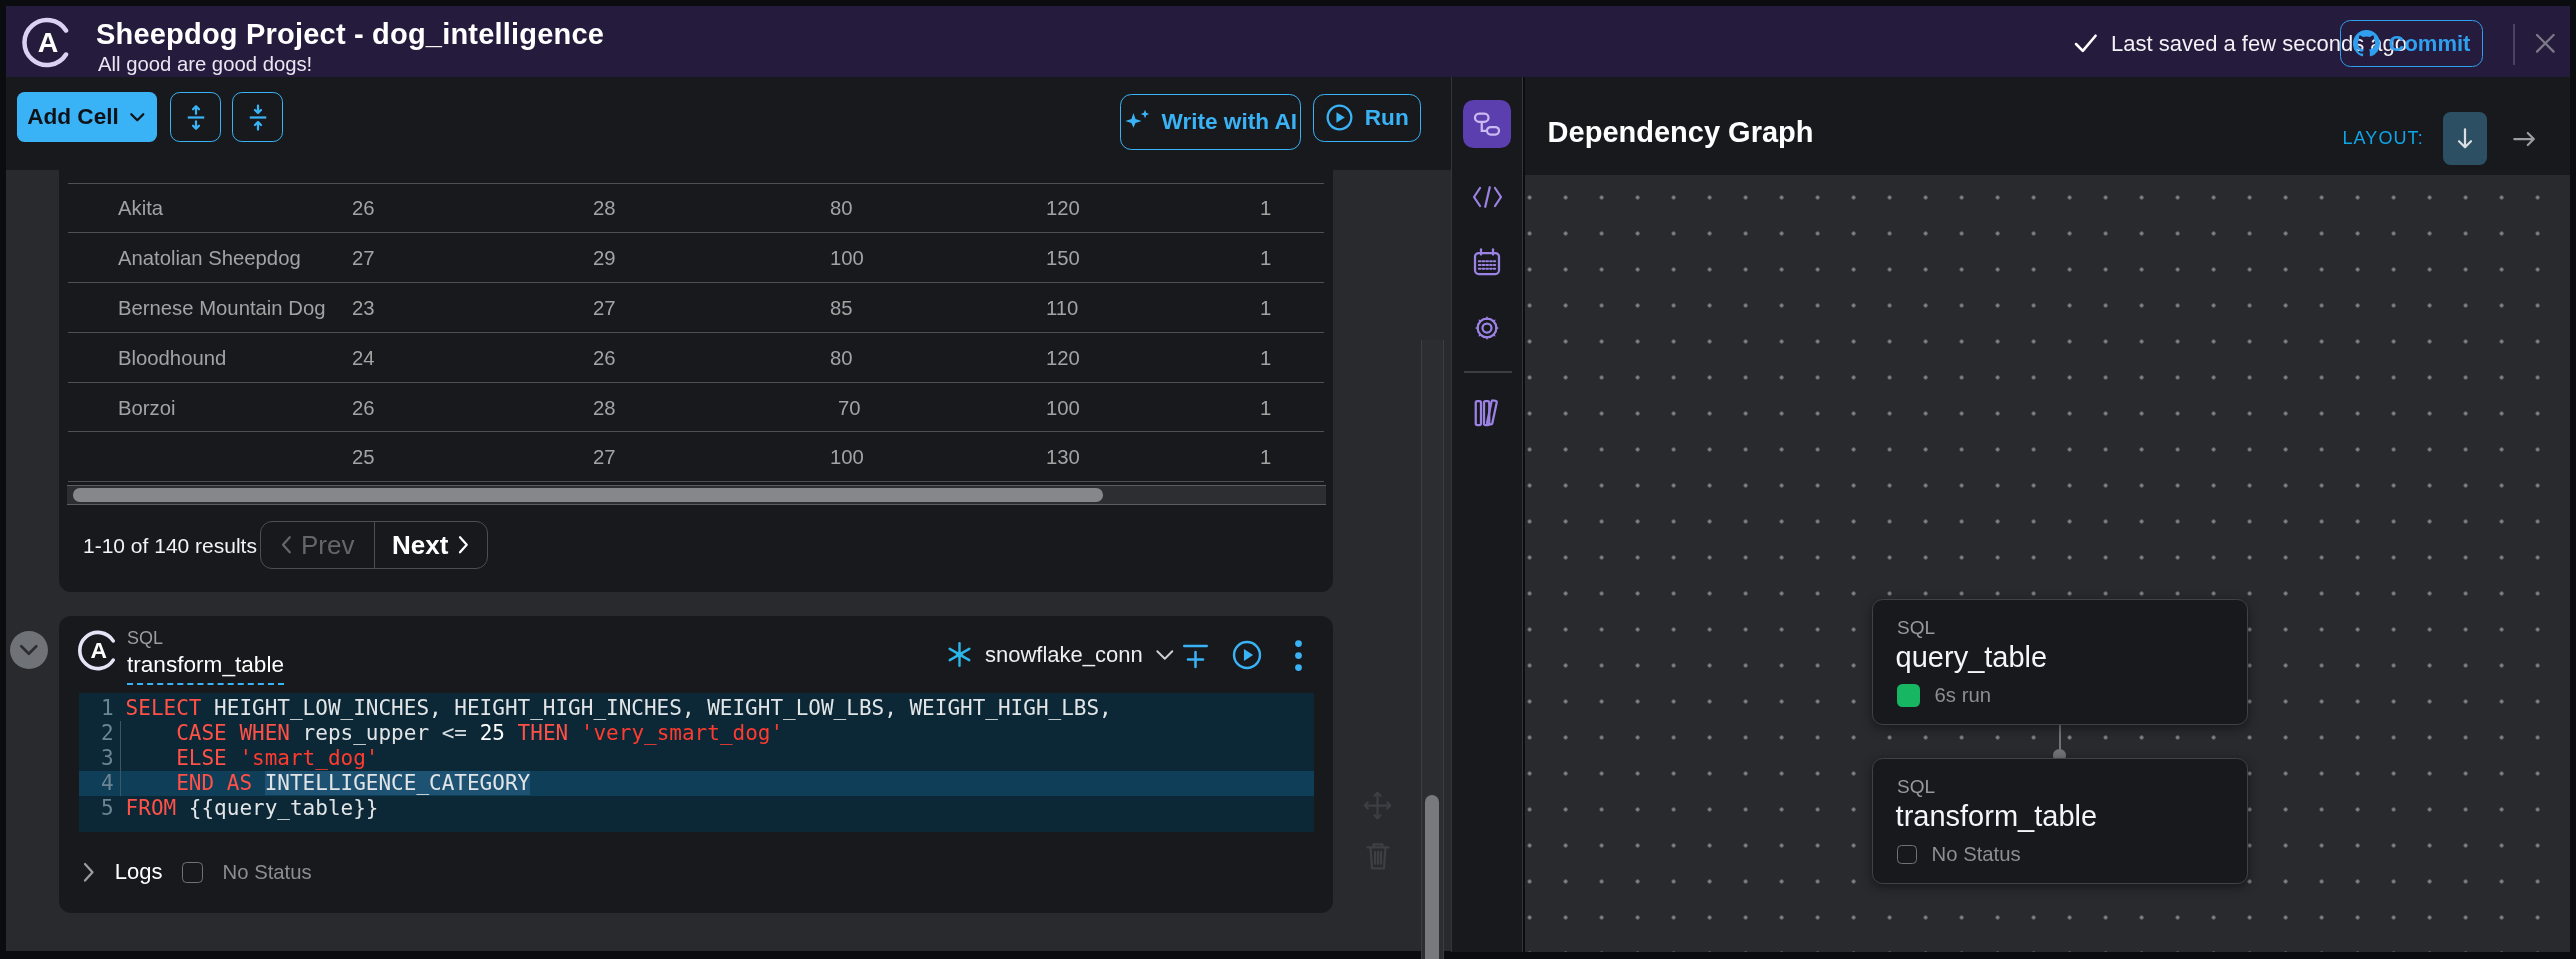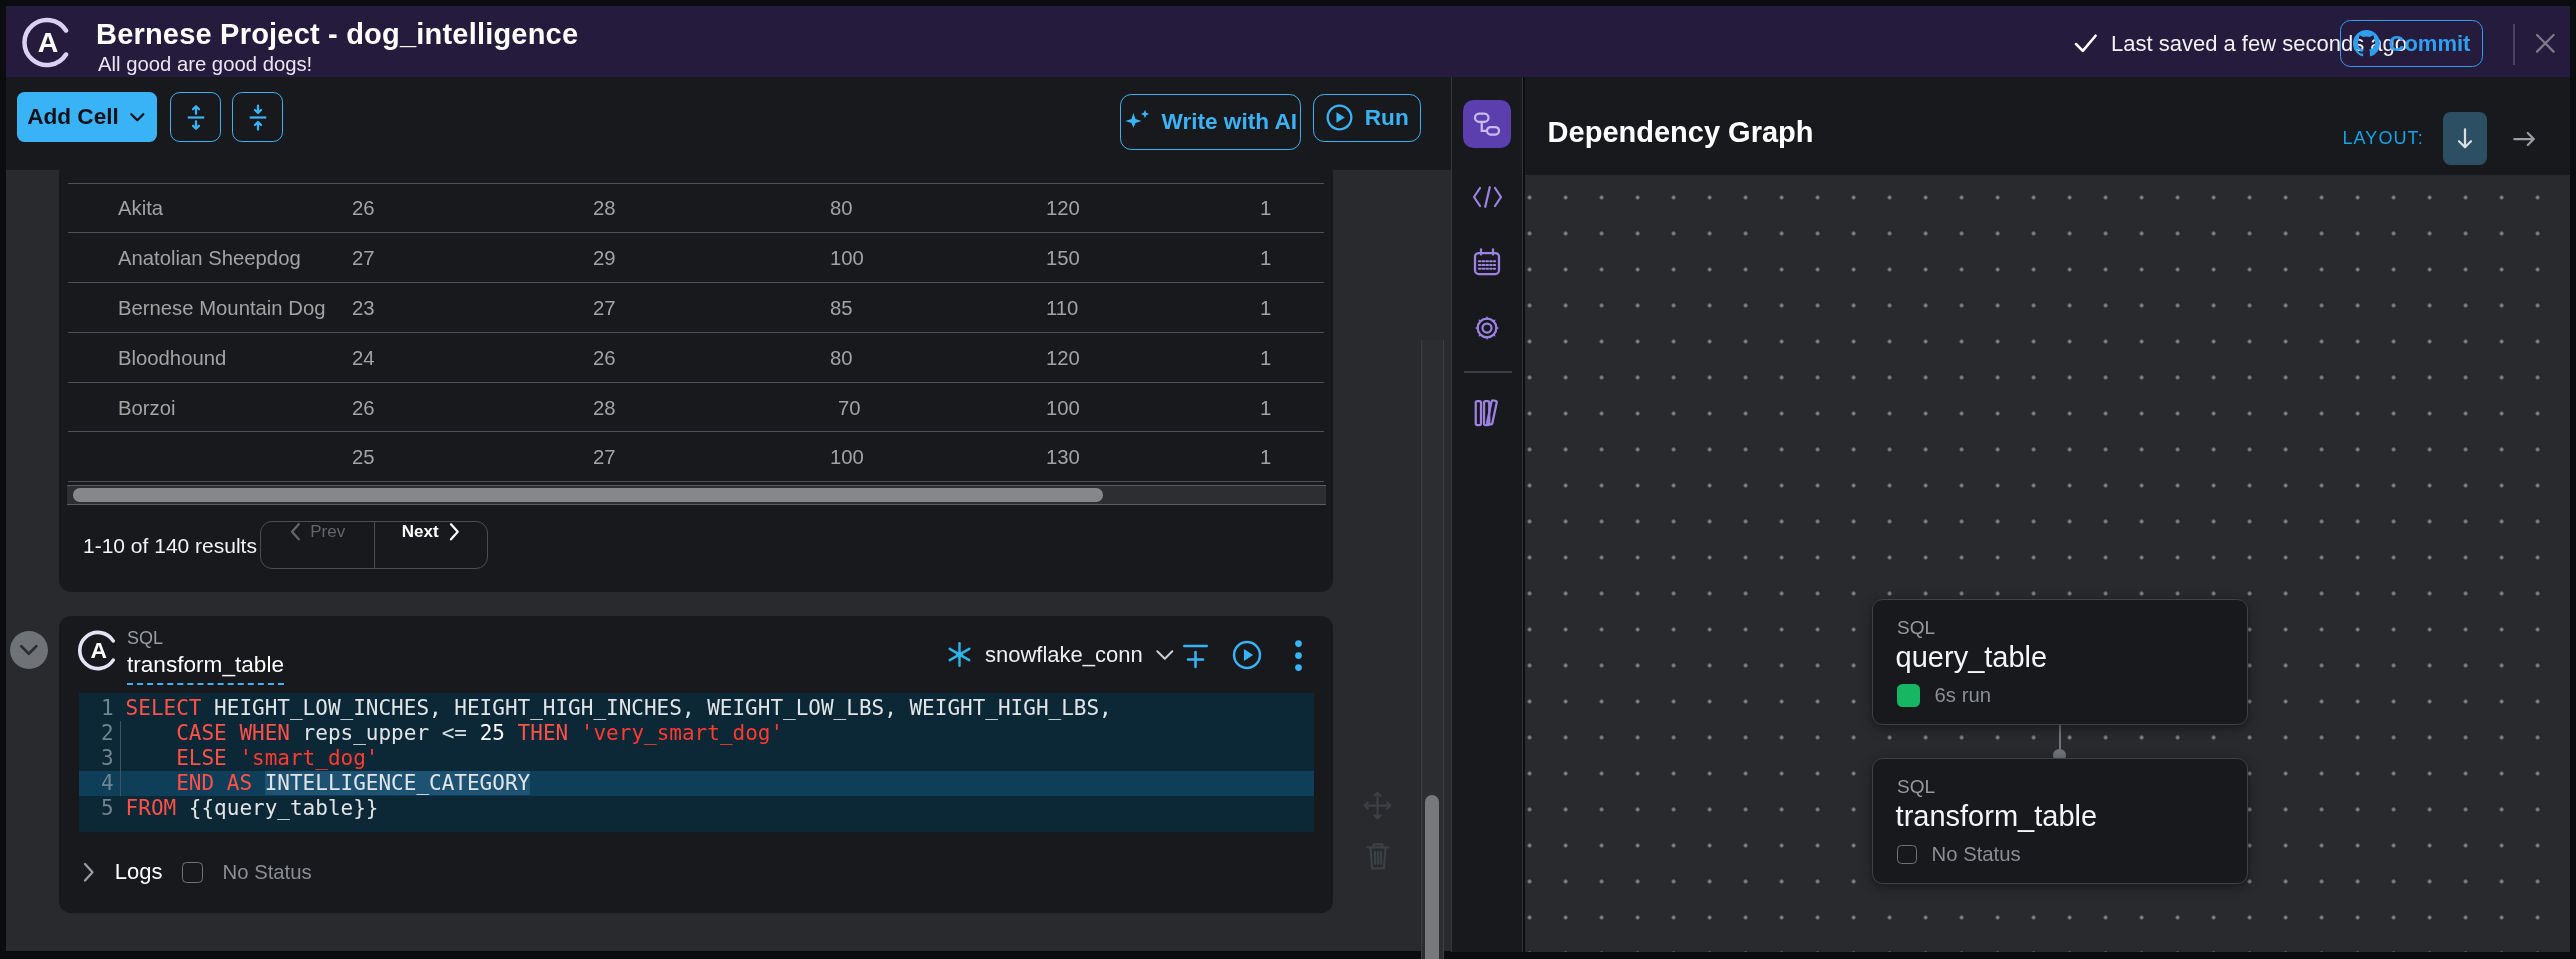--- a/index.html
+++ b/index.html
@@ -33,21 +33,21 @@
 
   
   #card-results { left:53px; top:0px; width:1274px; height:422px; background:#17191d; border-radius:0 0 12px 12px; }
   .trow { position:absolute; left:9px; width:1256px; height:50px; border-top:1.1px solid #4d5056; }
   .trow span { position:absolute; top:50%; transform:translateY(-50%); font-size:20.3px; color:#a3a3a3; white-space:nowrap; }
   #rows-bottom-line { left:9px; top:311px; width:1256px; height:0; border-top:1.1px solid #4d5056; }
   #hscroll-track { left:7.5px; top:315px; width:1259px; height:19.6px; background:#2c2e32; border-top:1.1px solid #595c61; border-bottom:1.1px solid #595c61; }
   #hscroll-thumb { left:6px; top:2.3px; width:1030px; height:13.5px; background:#85878b; border-radius:6.8px; }
   #pg-summary { left:24px; top:364px; font-size:21px; color:#f2f3f4; }
   #pager { left:201px; top:351px; width:228px; height:48px; border:1.5px solid #4b4e53; border-radius:12px; display:flex; }
-  .pg-half { flex:1; display:flex; justify-content:center; gap:9px; font-size:17px; }
+  .pg-half { flex:1; display:flex; align-items:center; justify-content:center; gap:9px; font-size:26px; }
   #pg-prev { color:#63666b; border-right:1.5px solid #4b4e53; }
   #pg-next { color:#ffffff; font-weight:bold; }
 
   
   #card-sql { left:53px; top:446px; width:1274px; height:297px; background:#17191d; border-radius:12px; }
   #cell-collapse { left:3.8px; top:461px; width:38px; height:38px; border-radius:50%; background:#6f7277;
                    display:flex; align-items:center; justify-content:center; color:#2b2d31; }
   #cell-type { left:68px; top:12px; font-size:18px; color:#9a9da2; }
   #cell-name { left:68px; top:36px; font-size:22.6px; color:#ffffff; border-bottom:2.3px dashed #3ab3f6; padding-bottom:4.5px; }
   #conn-wrap { left:887px; top:21px; height:35px; display:flex; align-items:center; gap:12px; }
@@ -109,21 +109,21 @@
 
 <div id="app">
 
   <div id="hdr" class="abs">
     <div class="abs" style="left:15px; top:10.5px;">
       <svg width="51" height="51" viewBox="0 0 68 68">
         <path d="M60 18 A30 30 0 1 0 60 50" fill="none" stroke="#d9d2f2" stroke-width="6" stroke-linecap="round"></path>
         <text x="36" y="47" font-size="38" font-weight="bold" fill="#ffffff" text-anchor="middle" font-family="Liberation Sans, sans-serif">A</text>
       </svg>
     </div>
-    <div id="hdr-title" class="abs">Bernese Project - dog_intelligence</div>
+    <div id="hdr-title" class="abs">Sheepdog Project - dog_intelligence</div>
     <div id="hdr-sub" class="abs">All good are good dogs!</div>
 
     <div class="abs" style="left:2067px; top:25.6px;">
       <svg width="25.6" height="22.6" viewBox="0 0 34 30">
           <polyline points="4,16 13,25 30,5" fill="none" stroke="#ffffff" stroke-width="3.5" stroke-linecap="round" stroke-linejoin="round"></polyline>
         </svg>
     </div>
     <div class="abs" style="left:2105px; top:25px; font-size:22px; color:#f2f1f6;">Last saved a few seconds ago</div>
 
     <div id="commit-btn" class="abs">

